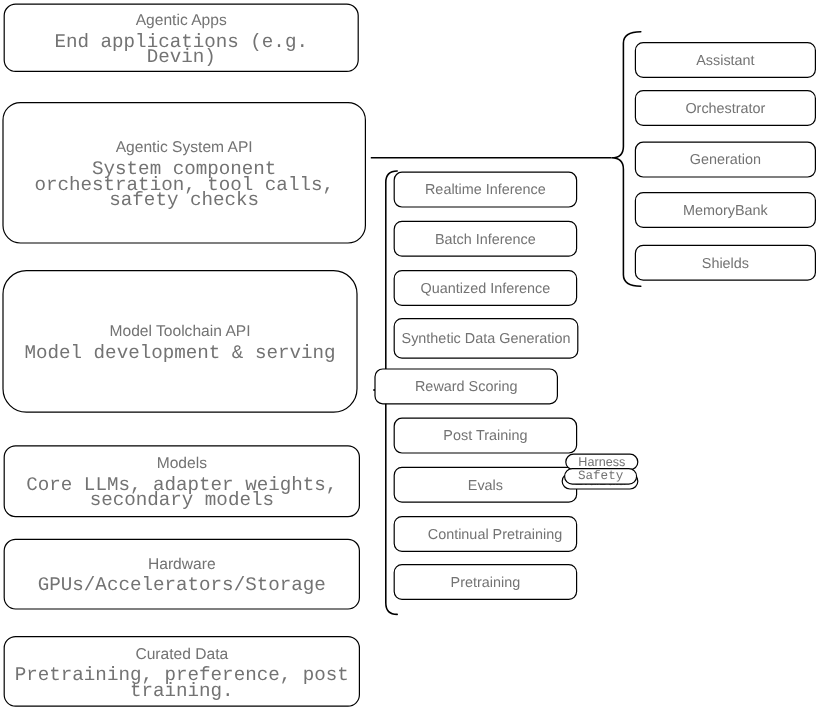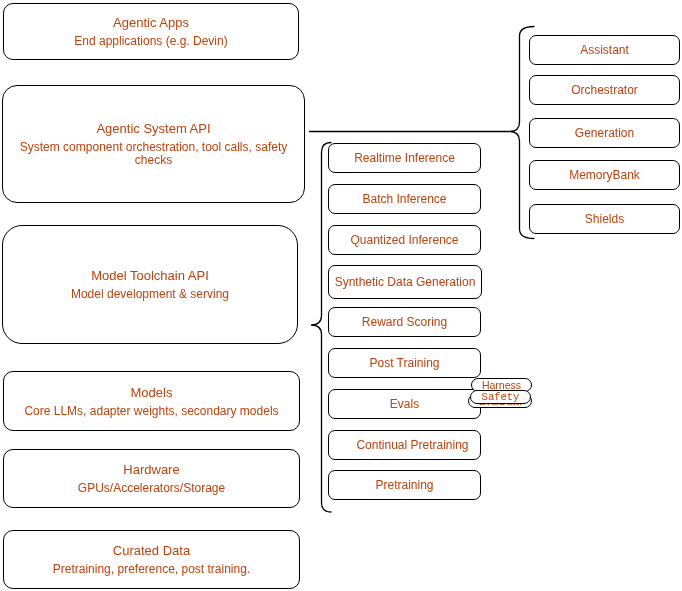--- a/index.html
+++ b/index.html
@@ -1,36 +1,36 @@
 <!DOCTYPE html>
 <html><head>
 <meta charset="utf-8">
 <style>
   html,body{margin:0;padding:0;background:#ffffff;}
   #canvas{
     position:relative;
     width:682px;height:591px;
     background:#ffffff;
     font-family:"Liberation Sans", sans-serif;
-    color:#c2410c;
+    color:#737373;
     overflow:hidden;
   }
   .box{
     position:absolute;
     background:#ffffff;
     border:1px solid #000000;
     box-sizing:border-box;
     display:flex;
     flex-direction:column;
     align-items:center;
     justify-content:center;
     text-align:center;
   }
   .lbox .t{font-size:13px;line-height:16px;}
-  .lbox .s{font-size:12px;line-height:13px;margin-top:4px;padding:0 8px;}
+  .lbox .s{font-size:16px;line-height:13px;margin-top:4px;padding:0 8px;font-family:Liberation Mono, monospace;}
   .mbox,.rbox{
     border-width:1.3px;
     border-radius:7px;
     font-size:12px;
     line-height:14px;
   }
   .pill{
     position:absolute;
     background:#ffffff;
     border:1.2px solid #000000;
@@ -89,21 +89,21 @@
   </div>
   <div class="box mbox" style="left:328px;top:184px;width:153px;height:30px;">
     <span>Batch Inference</span>
   </div>
   <div class="box mbox" style="left:328px;top:225px;width:153px;height:30px;text-align:center;">
     <span>Quantized Inference</span>
   </div>
   <div class="box mbox" style="left:328px;top:265px;width:154px;height:34px;">
     <span>Synthetic Data Generation</span>
   </div>
-  <div class="box mbox" style="left:328px;top:307px;width:153px;height:30px;">
+  <div class="box mbox" style="left:312px;top:307px;width:153px;height:30px;">
     <span>Reward Scoring</span>
   </div>
   <div class="box mbox" style="left:328px;top:348px;width:153px;height:30px;">
     <span>Post Training</span>
   </div>
   <div class="box mbox" style="left:328px;top:389px;width:153px;height:30px;">
     <span>Evals</span>
   </div>
   <div class="box mbox" style="left:328px;top:430px;width:153px;height:30px;padding-left:16px;">
     <span>Continual Pretraining</span>

